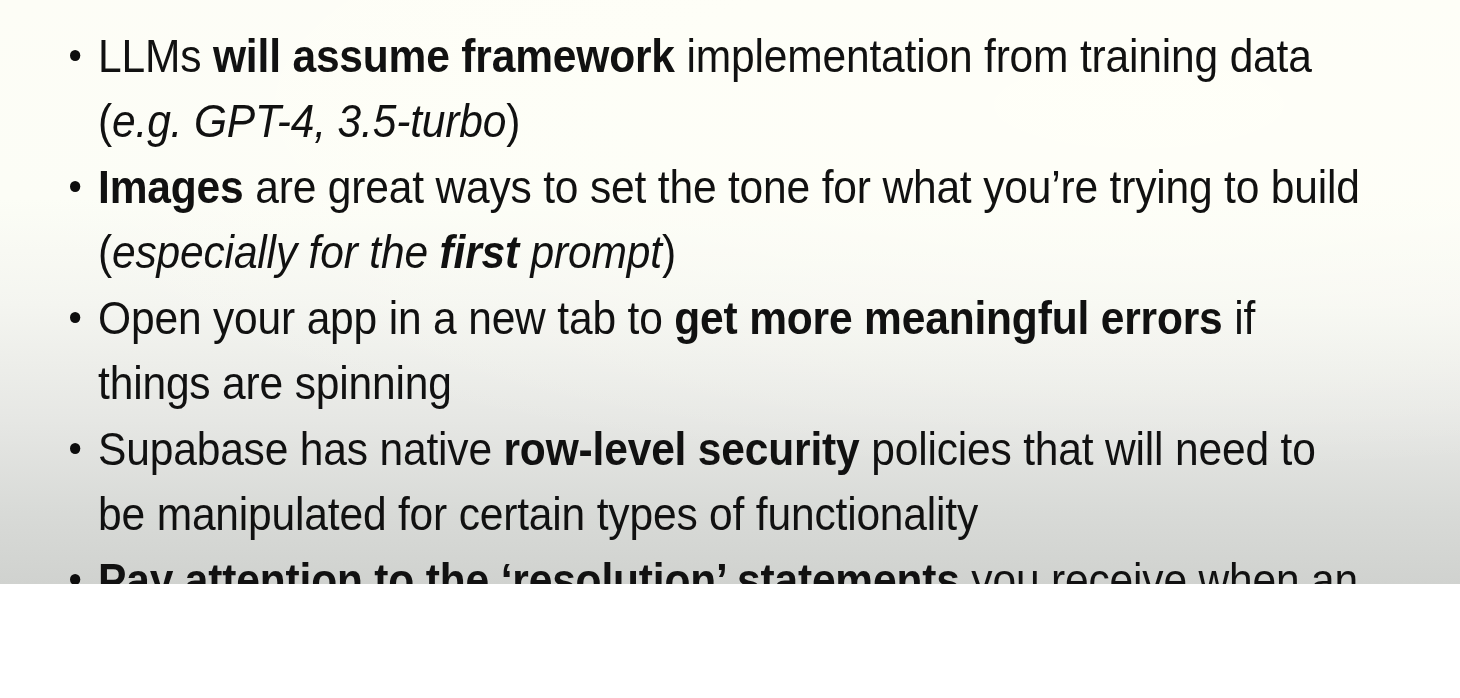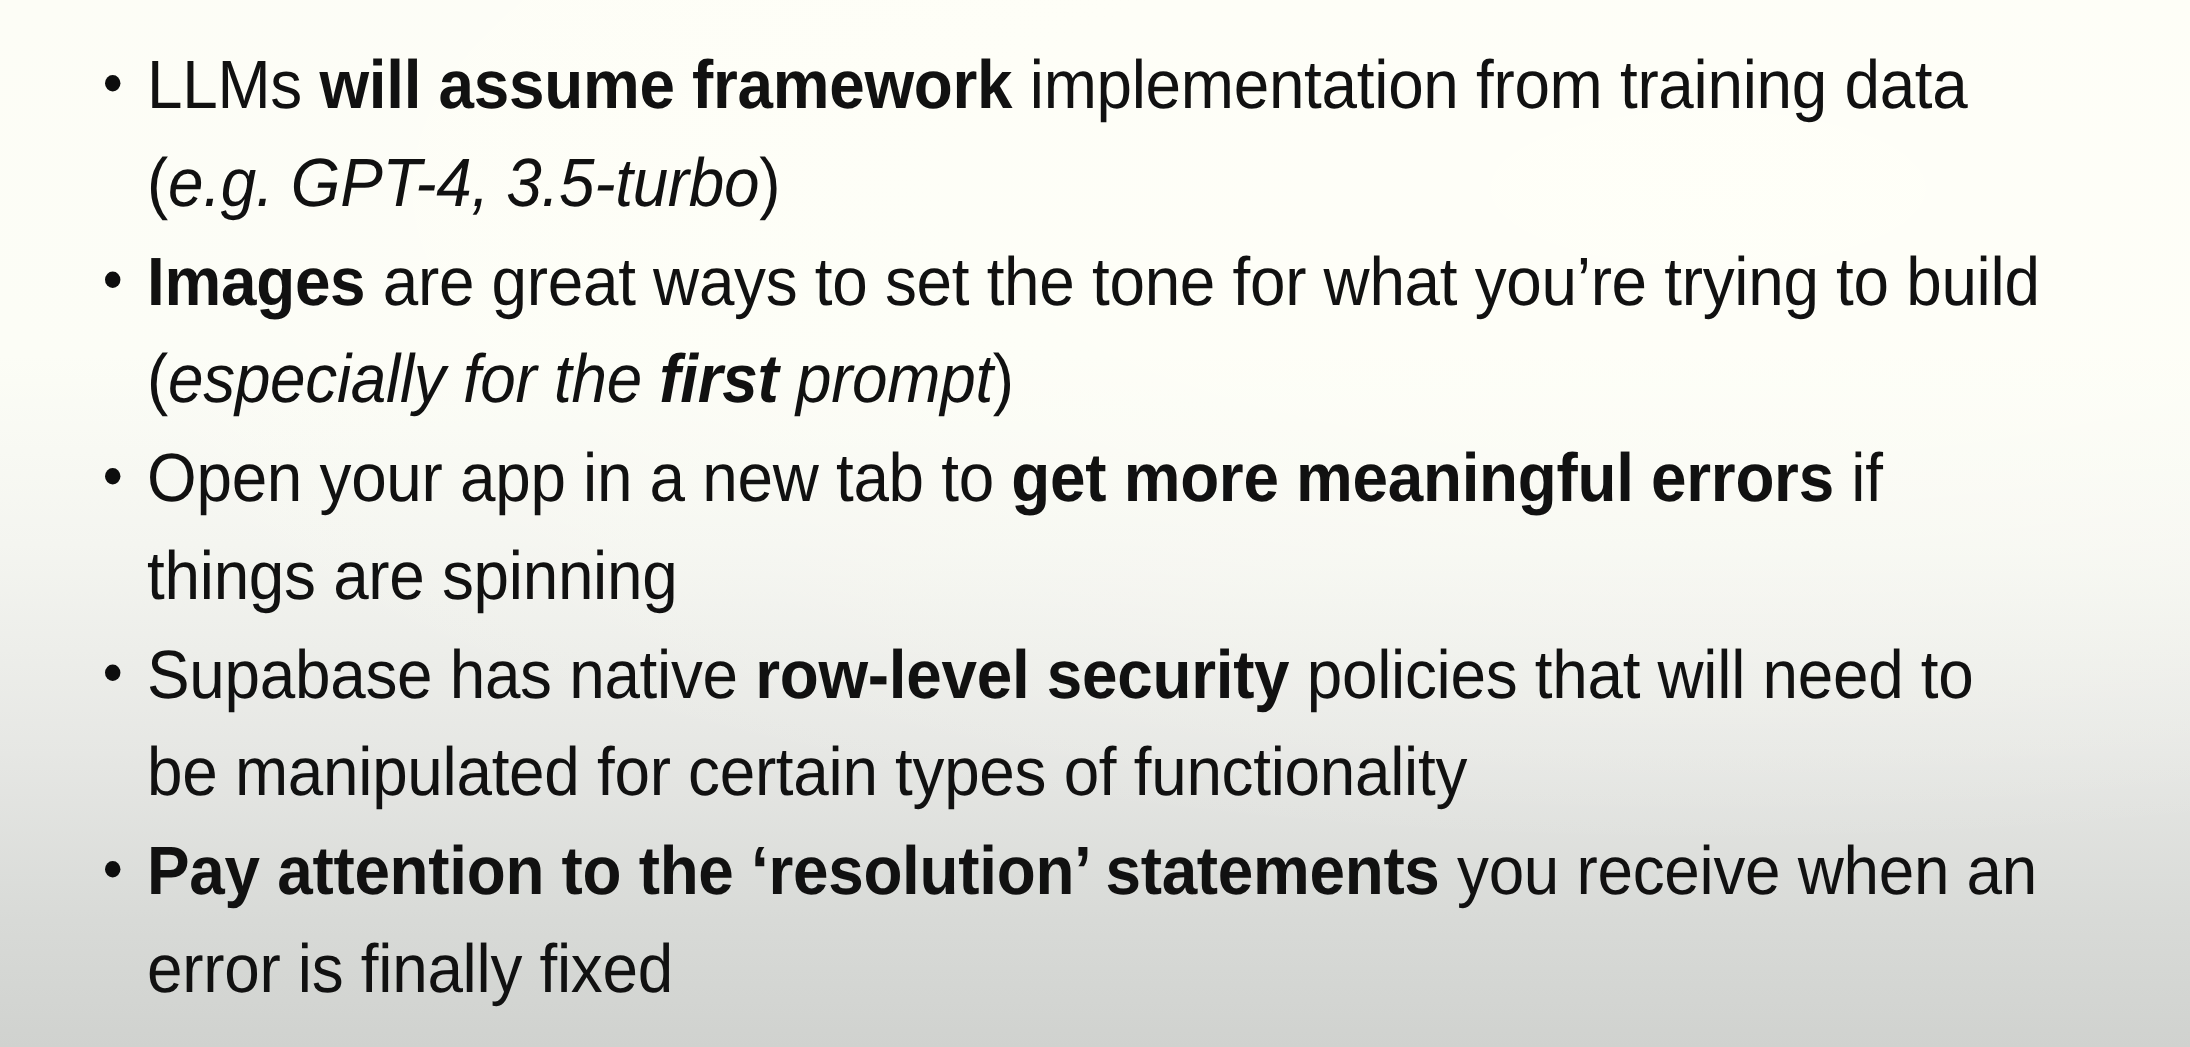--- a/index.html
+++ b/index.html
@@ -10,21 +10,21 @@
   body {
     width: 1460px;
     height: 698px;
     overflow: hidden;
     font-family: "Liberation Sans", "DejaVu Sans", sans-serif;
   }
 
   #slide {
     position: relative;
     width: 1460px;
-    height: 698px;
+    height: 584px;
     box-sizing: border-box;
     background:
       linear-gradient(to bottom,
         #fdfdf6 0%,
         #fcfdf6 34%,
         #f4f5f0 52%,
         #e6e7e4 72%,
         #d8dad7 88%,
         #d0d2cf 100%);
     overflow: hidden;

